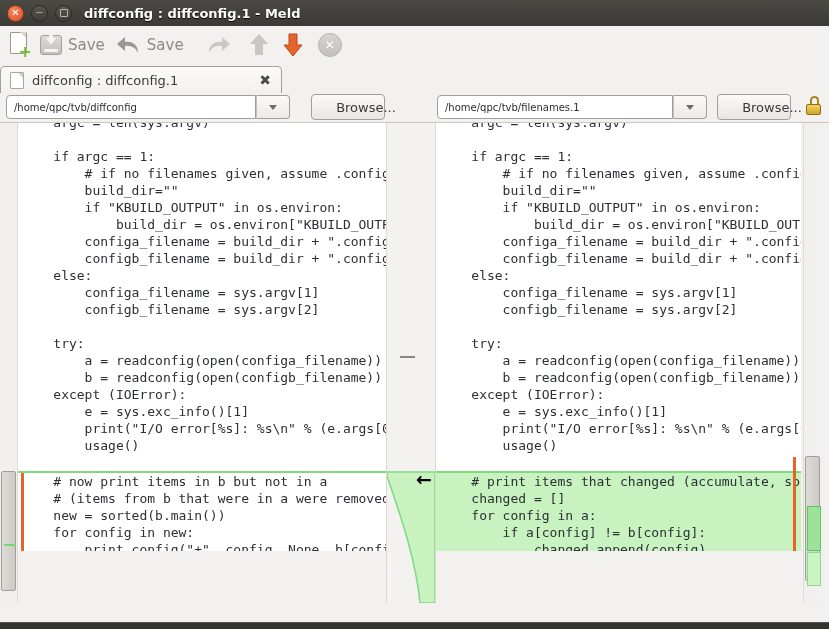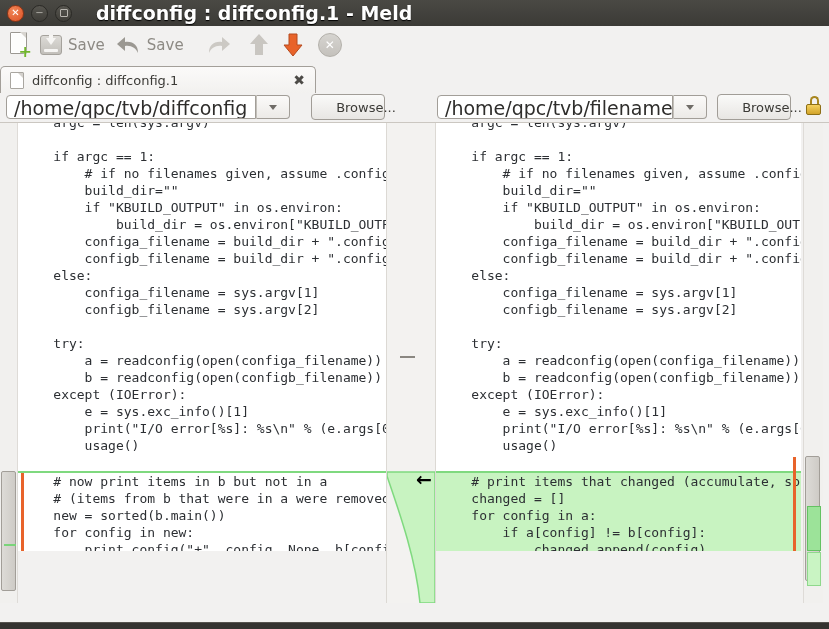--- a/index.html
+++ b/index.html
@@ -10,21 +10,21 @@
   .titlebar{position:absolute;left:0;top:0;width:829px;height:26px;
     background:linear-gradient(#4a4944,#3b3a36);display:flex;align-items:center;}
   .winbtn{width:17px;height:17px;border-radius:50%;margin-left:7px;
     display:flex;align-items:center;justify-content:center;
     font-size:10px;line-height:1;box-sizing:border-box;}
   .winbtn.close{background:radial-gradient(circle at 35% 30%,#f08556,#dd5226);
     border:1px solid #8c3415;color:#fff;font-weight:bold;}
   .winbtn.min,.winbtn.max{background:linear-gradient(#57554f,#3f3e39);
     border:1px solid #2a2925;color:#b8b5af;}
   .winbtn.max .sq{width:6px;height:6px;border:1.5px solid #b8b5af;border-radius:1px;}
-  .title-text{color:#ffffff;font-weight:bold;font-size:19px;margin-left:24px;
+  .title-text{color:#ffffff;font-weight:bold;font-size:13px;margin-left:12px;
     text-shadow:0 1px 1px #000;}
   
   .toolbar{position:absolute;left:0;top:26px;width:829px;height:38px;
     display:flex;align-items:center;}
   .tbtn{display:flex;align-items:center;margin-left:10px;gap:6px;}
   .tlabel{font-size:15px;color:#8d8a84;}
   .icon-newfile{position:relative;width:20px;height:26px;}
   .icon-newfile .page{position:absolute;left:0;top:0;width:15px;height:20px;
     background:#fdfdfc;border:1px solid #9b9892;border-radius:1px;
     box-shadow:inset 0 0 0 1px #fff;}
@@ -41,35 +41,35 @@
   .icon-save .stem{position:absolute;left:9px;top:0px;width:4px;height:4px;background:#f6f5f3;}
   .icon-save .slot{position:absolute;left:4px;bottom:3px;width:14px;height:3px;
     background:#f6f5f3;border-radius:1px;}
   .arrow-svg{display:block;}
   .icon-stop{width:22px;height:22px;border-radius:50%;
     background:linear-gradient(#d6d4d0,#c4c1bc);border:1px solid #b3b0aa;
     color:#fff;font-weight:bold;font-size:12px;display:flex;align-items:center;
     justify-content:center;}
   
   .tabbar{position:absolute;left:0;top:64px;width:829px;height:29px;}
-  .tab{position:absolute;left:0;top:2px;width:316px;height:27px;
+  .tab{position:absolute;left:0;top:2px;width:282px;height:27px;
     background:linear-gradient(#fbfaf9,#f2f1ef);border:1px solid #a39f99;
     border-bottom:none;border-radius:5px 5px 0 0;display:flex;align-items:center;
     box-sizing:border-box;}
   .tab-page-icon{position:relative;width:12px;height:15px;background:#fff;
     border:1px solid #a9a6a0;border-radius:1px;margin-left:9px;}
   .tab-page-icon:before{content:"";position:absolute;right:0;top:0;width:0;height:0;
     border-left:5px solid transparent;border-top:5px solid #d4d1cc;}
   .tab-label{font-size:13px;color:#3c3b37;margin-left:8px;}
   .tab-close{margin-left:auto;margin-right:10px;color:#4d4b47;font-size:14px;
     font-weight:bold;line-height:1;}
   
   .filerow{position:absolute;left:0;top:93px;width:829px;height:29px;}
   .entry{position:absolute;height:24px;background:#fff;border:1px solid #a29e98;
-    border-radius:4px 0 0 4px;font-size:19px;color:#2e2d2b;line-height:24px;
+    border-radius:4px 0 0 4px;font-size:10px;color:#2e2d2b;line-height:24px;
     padding-left:7px;box-sizing:border-box;white-space:nowrap;overflow:hidden;}
   .combo-arrow{position:absolute;height:24px;width:34px;box-sizing:border-box;
     background:linear-gradient(#fbfaf9,#eceae7);border:1px solid #a29e98;
     border-left:1px solid #c3c0ba;border-radius:0 4px 4px 0;
     display:flex;align-items:center;justify-content:center;}
   .combo-arrow .tri{width:0;height:0;border-left:4px solid transparent;
     border-right:4px solid transparent;border-top:5px solid #6f6c67;}
   .btn{position:absolute;height:26px;box-sizing:border-box;
     background:linear-gradient(#fafaf9,#e8e6e3);border:1px solid #a19d97;
     border-radius:4px;font-size:13px;color:#3c3b37;display:flex;

